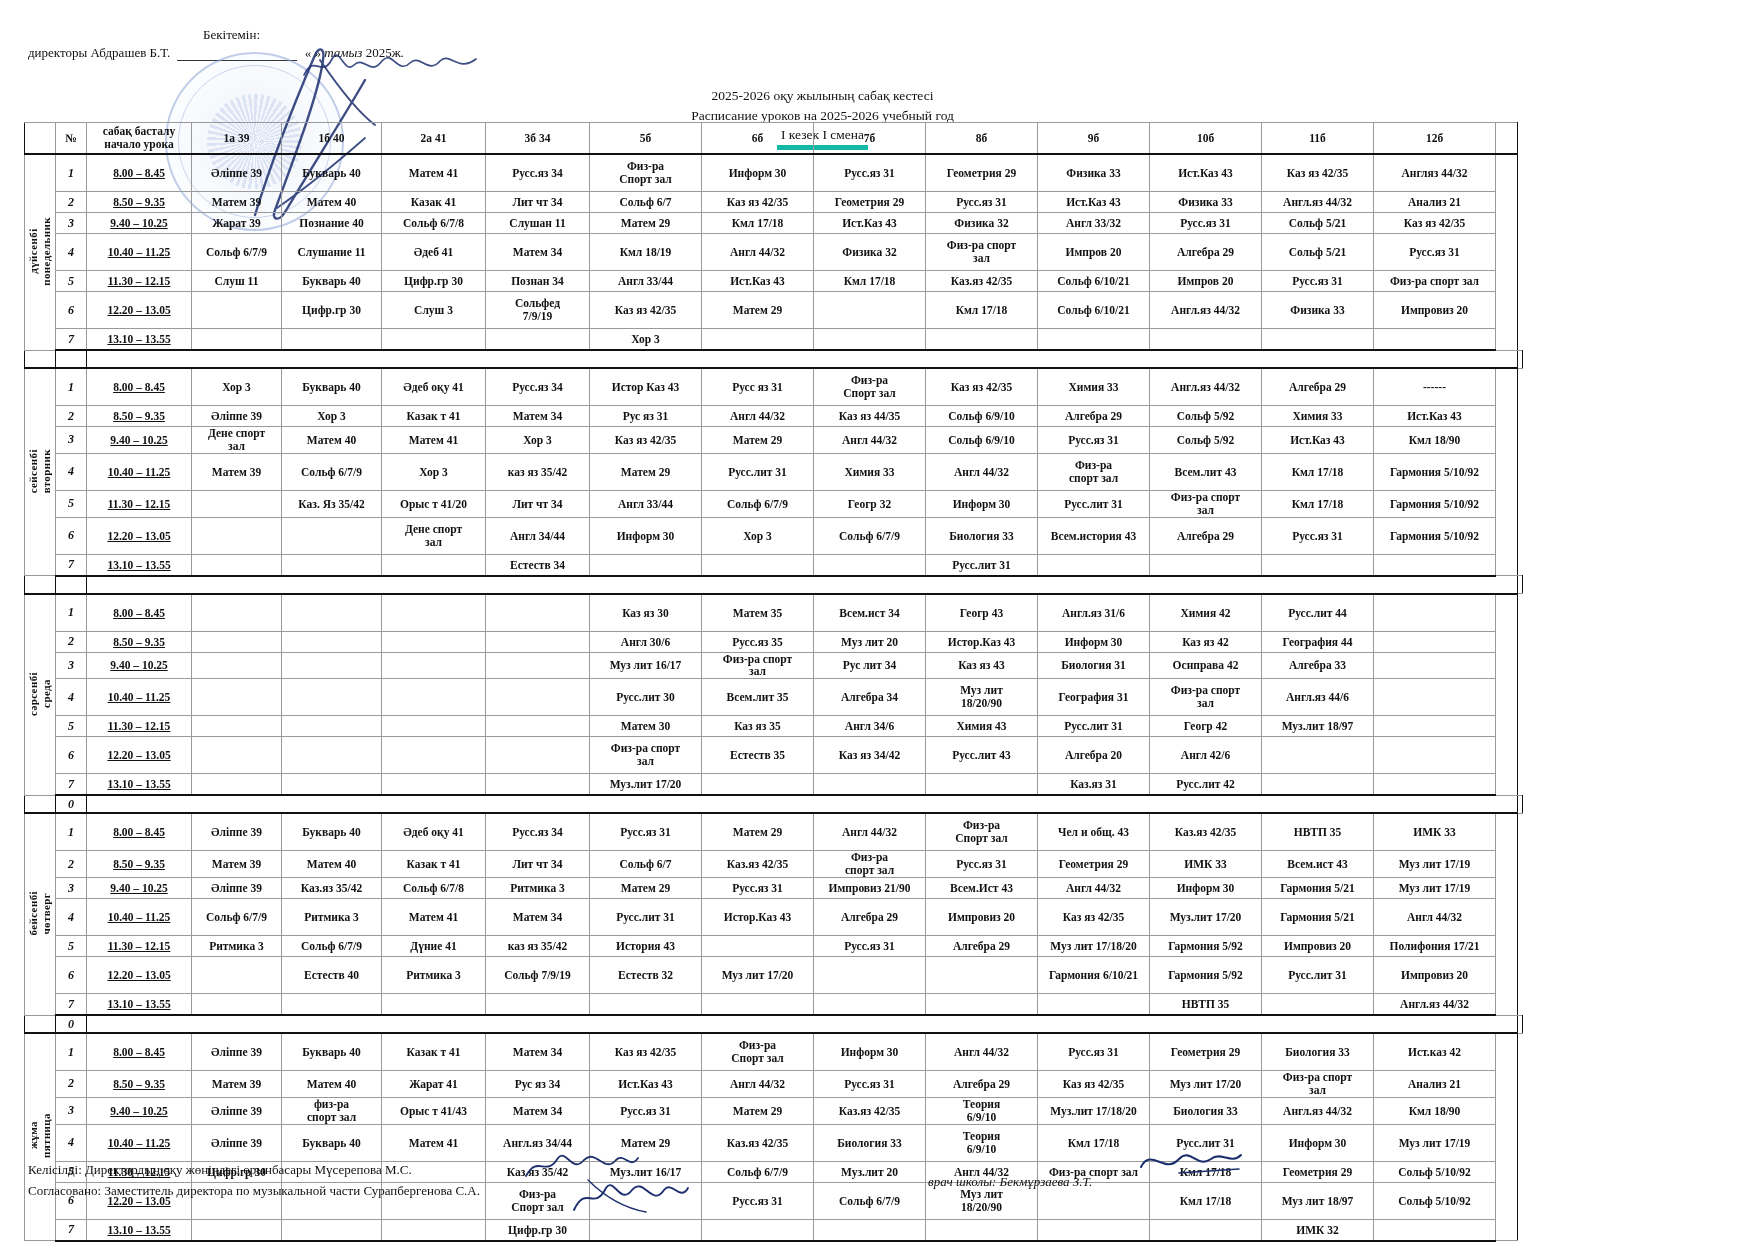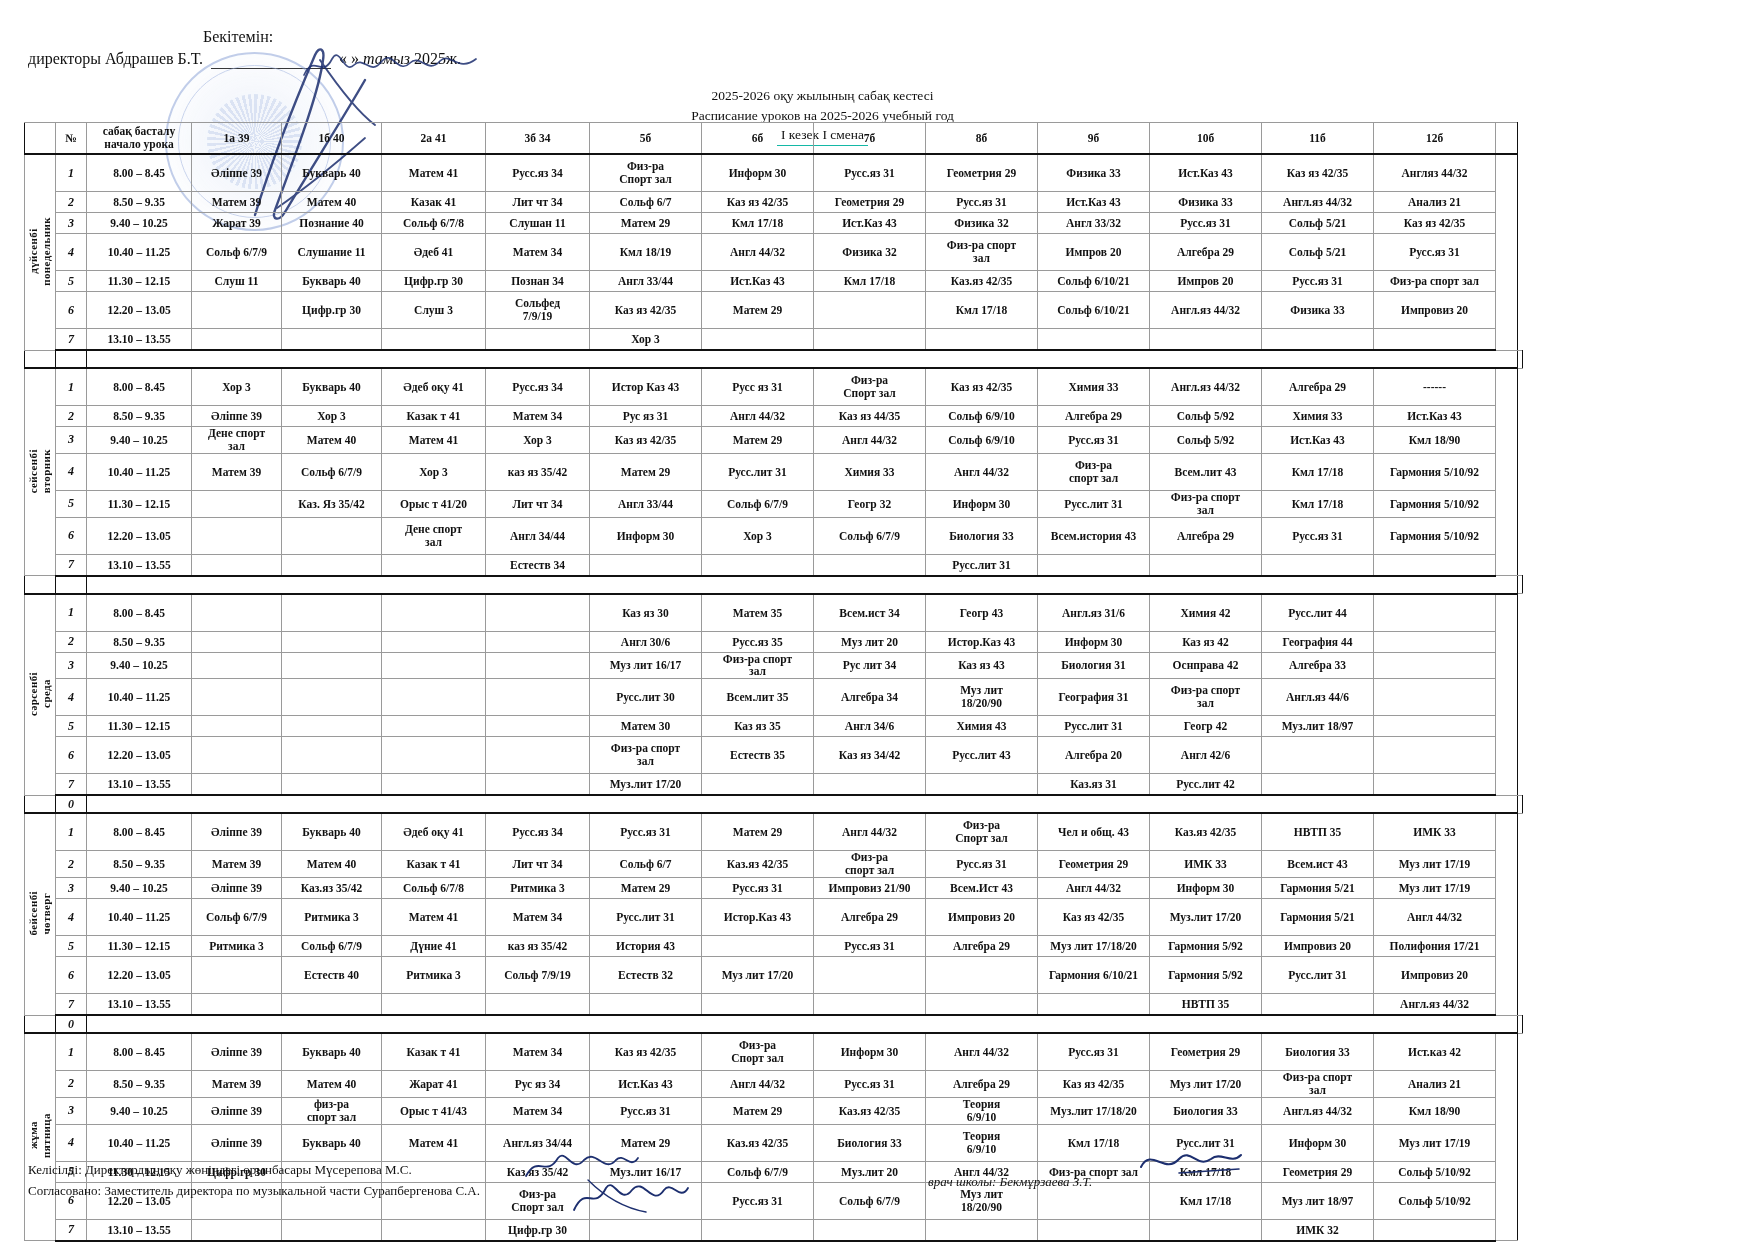--- a/index.html
+++ b/index.html
@@ -6,32 +6,32 @@
   body {
     width:1755px; height:1242px;
     font-family:"Liberation Serif", serif;
     color:#111; position:relative; overflow:hidden;
   }
   .page { position:relative; width:1755px; height:1242px; }
 
   
   .approve {
     position:absolute; left:28px; top:26px; width:520px;
-    font-size:16px; line-height:1.35;
+    font-size:13px; line-height:1.35;
   }
   .approve .lbl { margin-left:175px; }
   .approve .sigline {
     display:inline-block; border-bottom:1px solid #333;
     width:120px; height:12px; vertical-align:bottom; margin:0 4px;
   }
   .title {
     position:absolute; left:0; top:66px; width:1755px;
     text-align:center; font-size:13.5px; line-height:1.45;margin-top:20px;
   }
-  .title .ul { border-bottom:1px solid #14b8a6; display:inline-block; padding:0 4px;}
+  .title .ul { border-bottom:5px solid #14b8a6; display:inline-block; padding:0 4px;}
   .title-block { display:inline-block; text-align:center; transform:translateX(-55px); }
 
   
   .stamp {
     position:absolute; left:165px; top:52px; width:175px; height:175px;
     border-radius:50%; border:2.5px solid #8fa6d8;
     opacity:.55; pointer-events:none;
   }
   .stamp:before{
     content:""; position:absolute; left:11px; top:11px; right:11px; bottom:11px;
@@ -66,21 +66,21 @@
   table.grid th { font-size:11.5px; height:30px; }
   td.day {
     width:26px; border-left:1px solid #111;
     font-size:11px; font-weight:bold;
   }
   td.day .rot {
     writing-mode:vertical-rl; transform:rotate(180deg);
     display:inline-block; line-height:1.15; letter-spacing:.4px;
   }
   td.num  { width:26px; font-style:italic; font-weight:normal; font-size:12px;}
-  td.time { width:100px; font-size:11.5px; }
+  td.time { width:100px; font-size:11.5px;text-decoration:underline; }
   td.cls  { width:auto; }
   tr.r-tall td { height:36px; }
   tr.r-short td { height:20px; }
   tr.sep td { height:16px; border-left:1px solid #111; border-right:1px solid #111;}
   .two { line-height:1.12; white-space:normal; }
   .blk-end td { border-bottom:2.5px solid #111 !important; }
   .blk-start td { border-top:2.5px solid #111 !important; }
 
   
   .footer {

